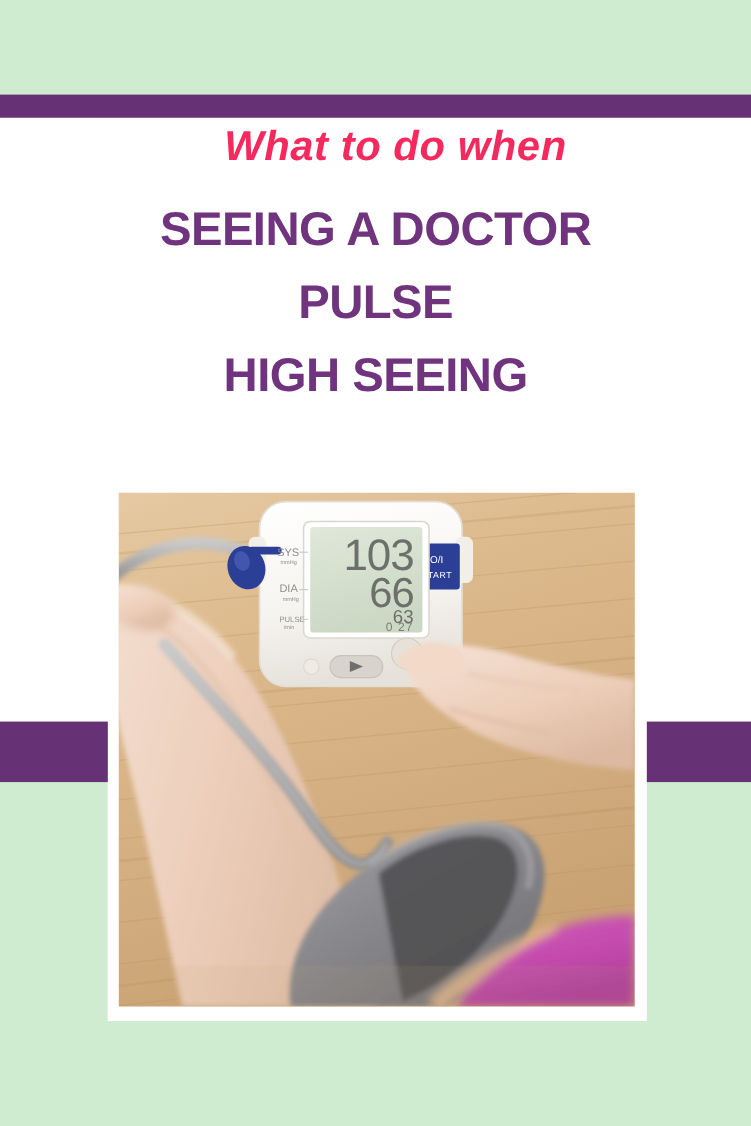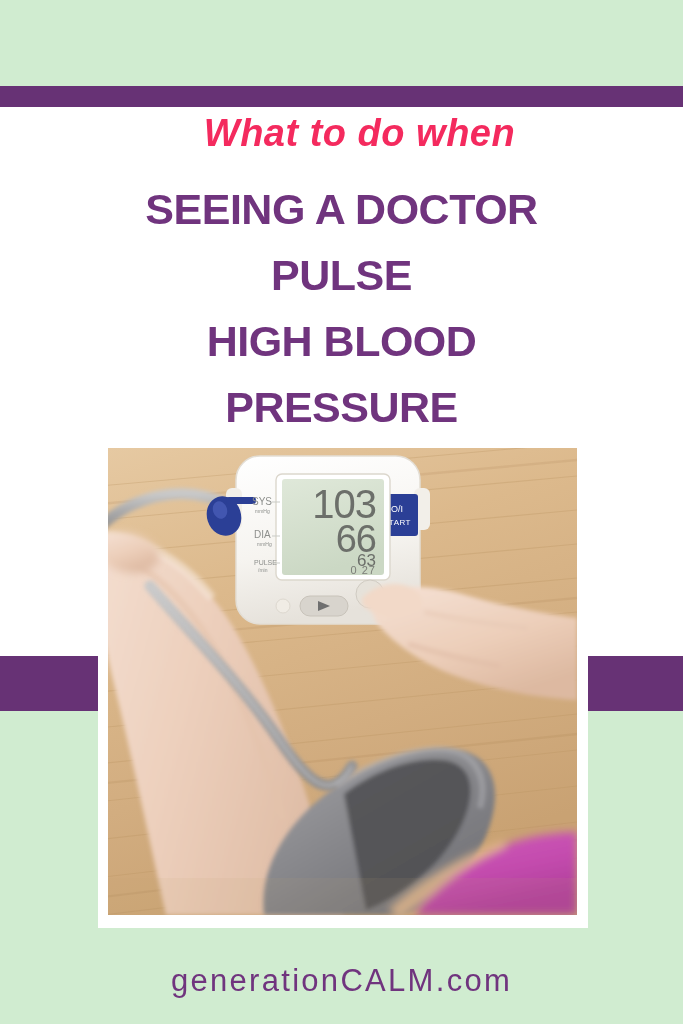--- a/index.html
+++ b/index.html
@@ -125,22 +125,21 @@
   <div class="bar-top"></div>
 
   <div class="bar-side left"></div>
   <div class="bar-side right"></div>
 
   <div class="kicker">What to do when</div>
 
   <div class="headline">
     <span class="ln">SEEING A DOCTOR</span>
     <span class="ln">PULSE</span>
-    <span class="ln ln-strong">HIGH BLOOD</span>
-    <span class="ln ln-strong">PRESSURE</span>
+    <span class="ln ln-strong">HIGH SEEING</span>
   </div>
 
   <div class="photo">
     <svg viewBox="0 0 469 467" xmlns="http://www.w3.org/2000/svg">
       <defs>
         <linearGradient id="woodG" x1="0" y1="0" x2="0.35" y2="1">
           <stop offset="0%" stop-color="#e6c9a2"></stop>
           <stop offset="35%" stop-color="#dcb98c"></stop>
           <stop offset="70%" stop-color="#d2ad80"></stop>
           <stop offset="100%" stop-color="#c9a273"></stop>
@@ -323,15 +322,14 @@
         <path d="M286 467 C 316 440, 356 414, 398 400" stroke="#e6b98f" stroke-width="16" fill="none" opacity="0.8"></path>
         <path d="M306 467 C 332 434, 376 404, 420 392
                  C 442 386, 462 385, 469 385
                  L 469 467 Z" fill="url(#sleeveG)"></path>
       </g>
 
       <rect x="0" y="430" width="469" height="37" fill="#c9a273" opacity="0.10"></rect>
     </svg>
   </div>
 
-  <div class="footer-url">generationCALM.com</div>
 
 </div>
 
 </body></html>

